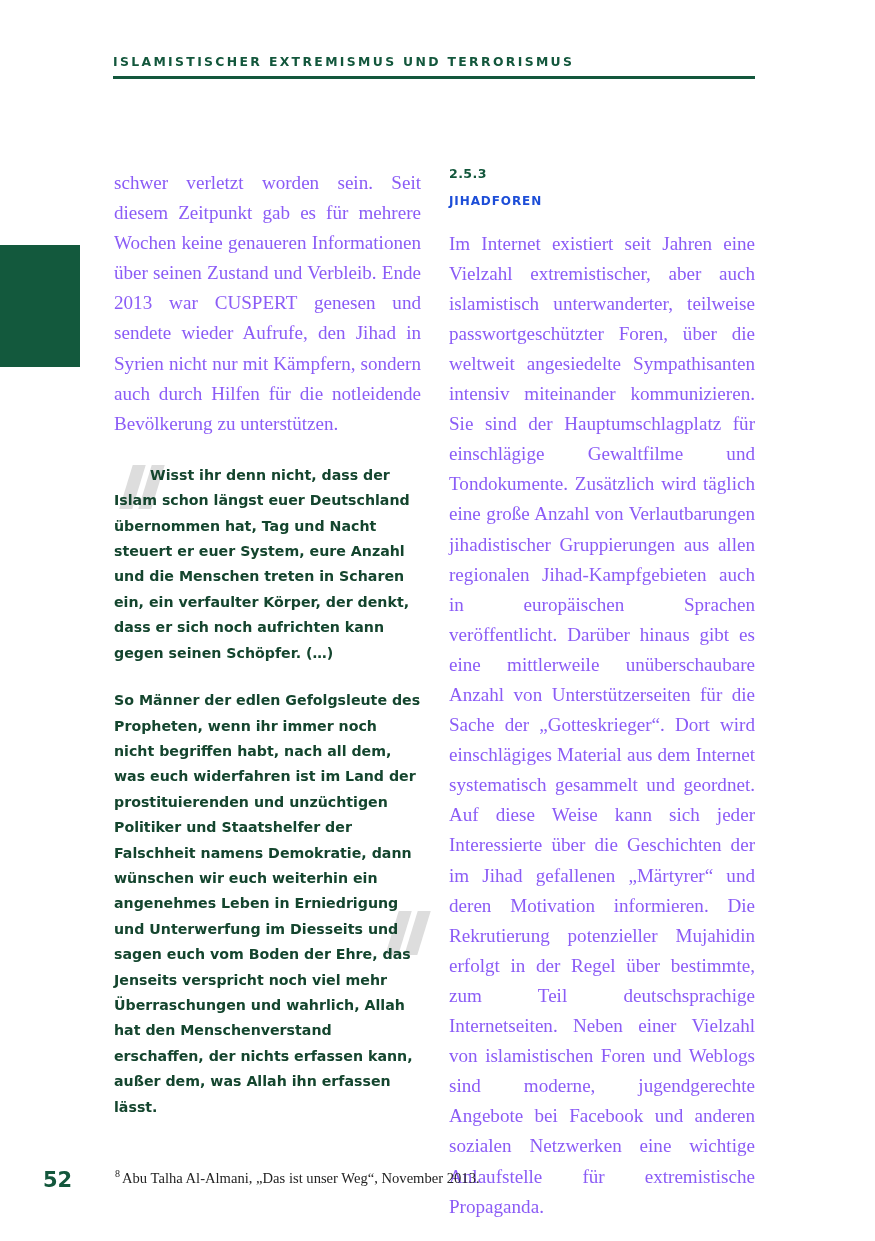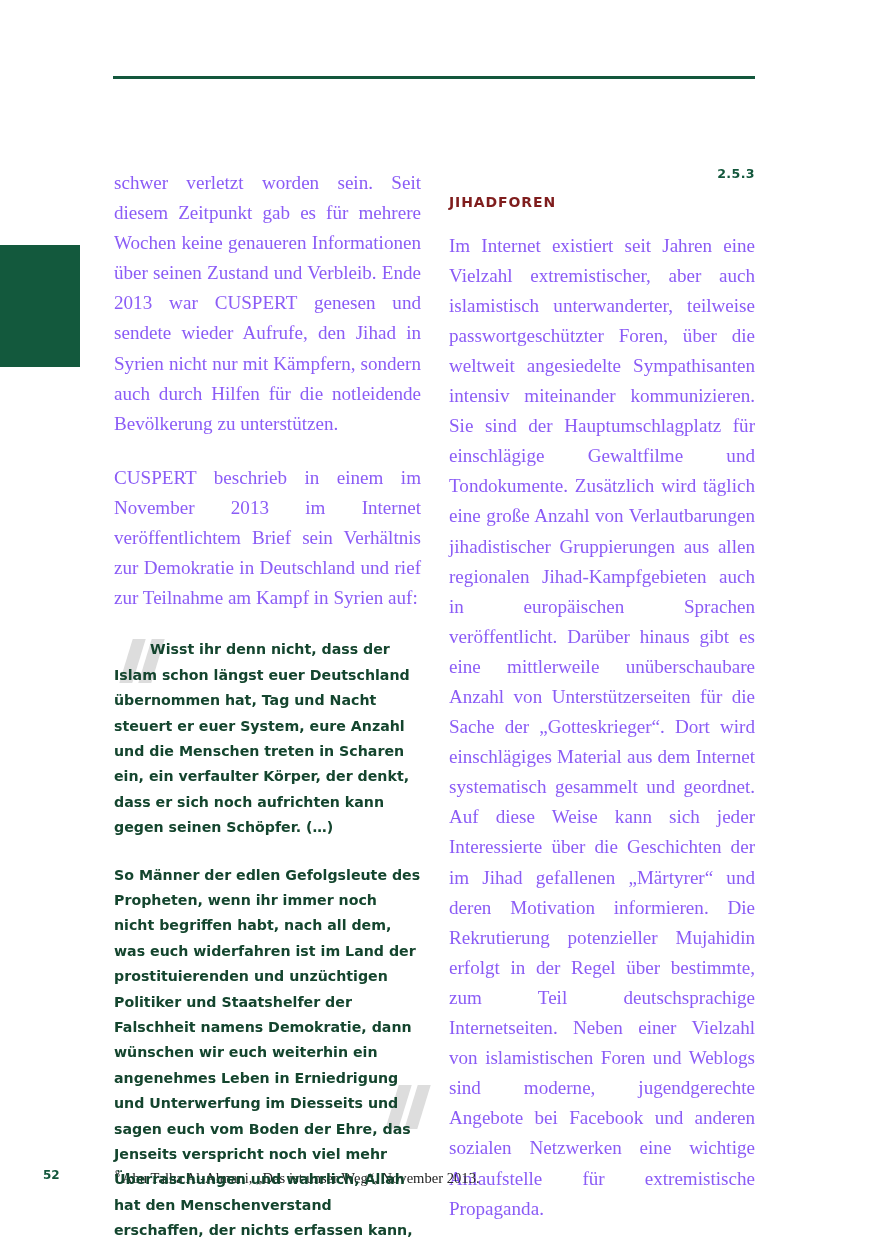--- a/index.html
+++ b/index.html
@@ -83,28 +83,27 @@
 
   
   .sec-num {
     font-family: "DejaVu Sans", sans-serif;
     font-weight: bold;
     font-size: 12.6px;
     letter-spacing: 0.4px;
     color: #13573c;
     margin: 0 0 14px 0;
     line-height: 1;
-    text-align: right;
   }
   .sec-title {
     font-family: "DejaVu Sans", sans-serif;
     font-weight: bold;
-    font-size: 14px;
+    font-size: 12px;
     letter-spacing: 0.9px;
-    color: #7f1d1d;
+    color: #1d4ed8;
     margin: 0 0 22px 0;
     line-height: 1;
   }
 
   
   .quote-block {
     position: relative;
     font-family: "DejaVu Sans", sans-serif;
     font-weight: bold;
     font-size: 14.2px;
@@ -148,21 +147,21 @@
   }
   .quote-text-layer { position: relative; z-index: 1; }
 
   
   .page-number {
     position: absolute;
     left: 43px;
     top: 1168px;
     font-family: "DejaVu Sans", sans-serif;
     font-weight: bold;
-    font-size: 12px;
+    font-size: 21px;
     color: #13573c;
   }
   .footnote {
     position: absolute;
     left: 115px;
     top: 1168px;
     width: 642px;
     font-family: "Liberation Serif", serif;
     font-size: 14.6px;
     line-height: 20px;
@@ -173,29 +172,31 @@
     vertical-align: super;
     line-height: 0;
     margin-right: 2px;
   }
 </style>
 </head>
 <body>
 
 <div class="page">
 
+  <div class="running-header">
+    <div class="running-header-text">ISLAMISTISCHER EXTREMISMUS UND TERRORISMUS</div>
+  </div>
   <div class="header-rule"></div>
 
   <div class="chapter-tab"></div>
 
   <div class="col-left">
 
     <p class="body-par">schwer verletzt worden sein. Seit diesem Zeitpunkt gab es für mehrere Wochen keine genaueren Informationen über seinen Zustand und Verbleib. Ende 2013 war CUSPERT genesen und sendete wieder Aufrufe, den Jihad in Syrien nicht nur mit Kämpfern, sondern auch durch Hilfen für die notleidende Bevölkerung zu unterstützen.</p>
 
-    <p class="body-par">CUSPERT beschrieb in einem im November 2013 im Internet veröffentlichtem Brief sein Verhältnis zur Demokratie in Deutschland und rief zur Teilnahme am Kampf in Syrien auf:</p>
 
     <div class="quote-block">
 
       <div class="quote-mark qm-open">
         <div class="qm-bar" style="left:0px; top:0px;"></div>
         <div class="qm-bar" style="left:19px; top:0px;"></div>
       </div>
 
       <div class="quote-mark qm-close">
         <div class="qm-bar" style="left:0px; top:0px;"></div>

